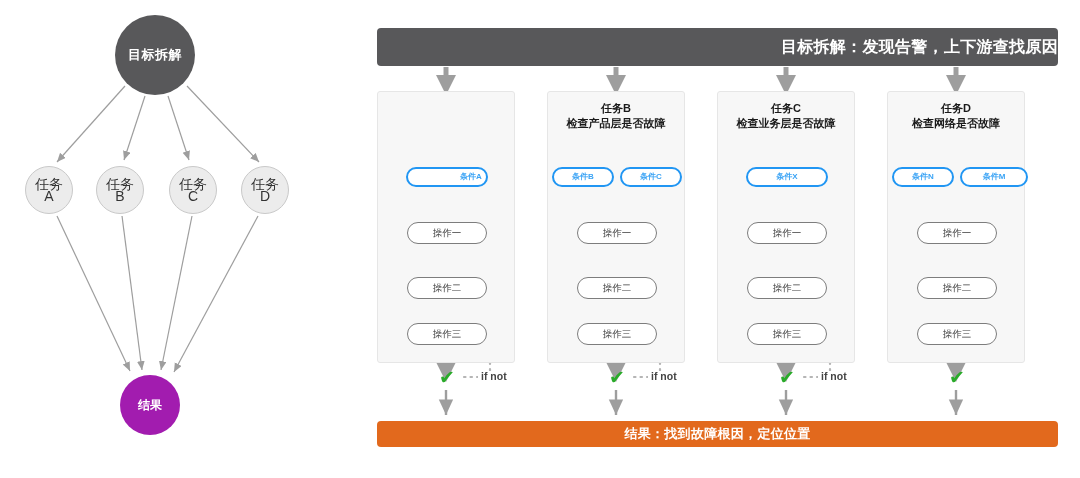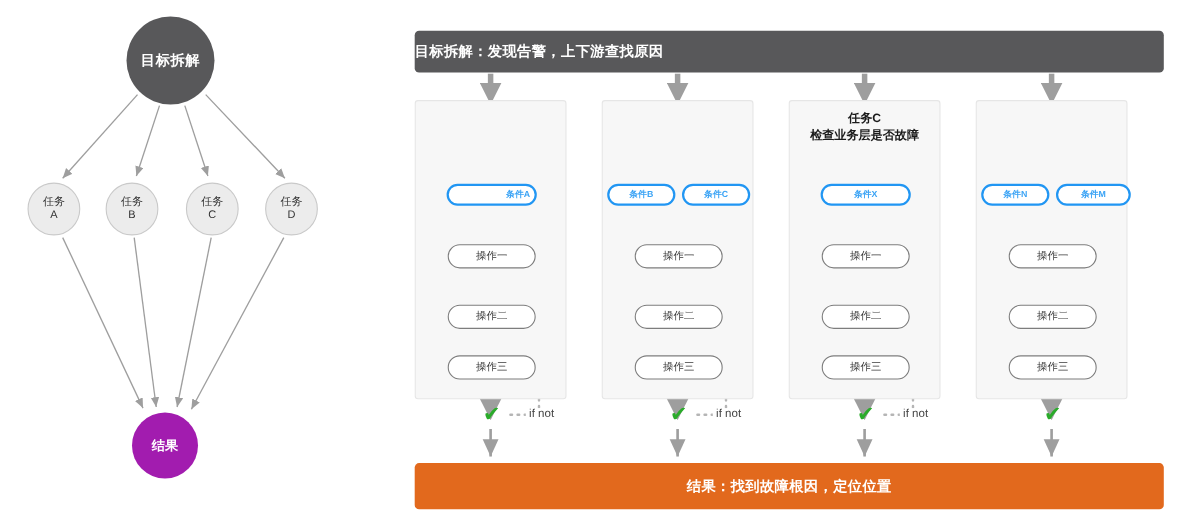--- a/index.html
+++ b/index.html
@@ -21,41 +21,41 @@
     align-items: center; justify-content: center; text-align: center;
     box-sizing: border-box; }
   .goal-circle {
     left: 115px; top: 15px; width: 80px; height: 80px;
     background: #58585a; color: #ffffff;
     font-size: 13px; font-weight: bold; letter-spacing: .5px;
   }
   .task-circle {
     width: 48px; height: 48px; top: 166px;
     background: #ececec; border: 1px solid #c9c9c9; color: #333333;
-    font-size: 10px; line-height: 12px;
+    font-size: 14px; line-height: 12px;
   }
   .task-circle .tl { display: block; }
   .result-circle {
     left: 120px; top: 375px; width: 60px; height: 60px;
     background: #a21caf; color: #ffffff; font-size: 12px; font-weight: bold;
   }
 
   
   #right-flow { position: absolute; left: 360px; top: 0; width: 720px; height: 478px; }
   #flow-svg { position: absolute; left: 0; top: 0; }
 
   .header-bar {
     position: absolute; left: 17px; top: 28px; width: 681px; height: 38px;
     background: #58585a; color: #ffffff; border-radius: 4px;
-    display: flex; align-items: center; justify-content: flex-start;
-    font-size: 13px; font-weight: bold; letter-spacing: .3px;
+    display: flex; align-items: center; justify-content: flex-end;
+    font-size: 16px; font-weight: bold; letter-spacing: .3px;
     box-sizing: border-box;
   }
   .result-bar {
-    position: absolute; left: 17px; top: 421px; width: 681px; height: 42px;
+    position: absolute; left: 17px; top: 421px; width: 681px; height: 26px;
     background: #e2691d; color: #ffffff; border-radius: 4px;
     display: flex; align-items: center; justify-content: center;
     font-size: 13px; font-weight: bold; letter-spacing: .3px;
     box-sizing: border-box;
   }
 
   .col-panel {
     position: absolute; top: 91px; width: 138px; height: 272px;
     background: #f7f7f7; border: 1px solid #e6e6e6; border-radius: 3px;
     box-sizing: border-box;
@@ -81,21 +81,21 @@
     height: 22px; background: #ffffff;
     border: 1.5px solid #7d7d7d; color: #3a3a3a; font-size: 9.5px;
     border-radius: 11px;
   }
 
   .check {
     position: absolute; color: #2aab2a; font-size: 19px; font-weight: bold;
     line-height: 1;
   }
   .ifnot-label {
-    position: absolute; color: #444444; font-size: 10.5px; font-weight: normal;
+    position: absolute; color: #444444; font-size: 10.5px; font-weight: bold;
     line-height: 1; background: #ffffff; padding: 0 3px;
   }
 </style>
 </head>
 <body>
 
 <div id="root">
 
   <div id="left-diagram">
     <svg width="360" height="478">
@@ -219,20 +219,24 @@
       </div>
       <div class="pill op-pill" style="left:29px; top:185px; width:80px;">
         <span>操作二</span>
       </div>
       <div class="pill op-pill" style="left:29px; top:231px; width:80px;">
         <span>操作三</span>
       </div>
     </div>
 
     <div class="col-panel" style="left:187px;">
+      <div class="col-title">
+        <span>任务B</span>
+        <span class="t2">检查产品层是否故障</span>
+      </div>
       <div class="pill cond-pill" style="left:4px; top:75px; width:62px;">
         <span>条件B</span>
       </div>
       <div class="pill cond-pill" style="left:72px; top:75px; width:62px;">
         <span>条件C</span>
       </div>
       <div class="pill op-pill" style="left:29px; top:130px; width:80px;">
         <span>操作一</span>
       </div>
       <div class="pill op-pill" style="left:29px; top:185px; width:80px;">
@@ -256,20 +260,24 @@
       </div>
       <div class="pill op-pill" style="left:29px; top:185px; width:80px;">
         <span>操作二</span>
       </div>
       <div class="pill op-pill" style="left:29px; top:231px; width:80px;">
         <span>操作三</span>
       </div>
     </div>
 
     <div class="col-panel" style="left:527px;">
+      <div class="col-title">
+        <span>任务D</span>
+        <span class="t2">检查网络是否故障</span>
+      </div>
       <div class="pill cond-pill" style="left:4px; top:75px; width:62px;">
         <span>条件N</span>
       </div>
       <div class="pill cond-pill" style="left:72px; top:75px; width:68px;">
         <span>条件M</span>
       </div>
       <div class="pill op-pill" style="left:29px; top:130px; width:80px;">
         <span>操作一</span>
       </div>
       <div class="pill op-pill" style="left:29px; top:185px; width:80px;">

